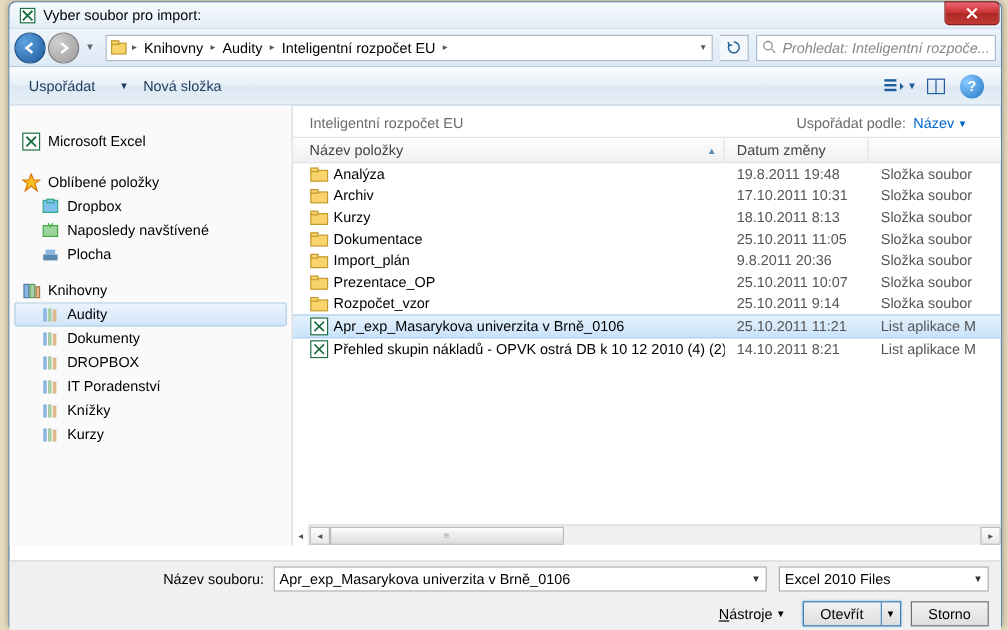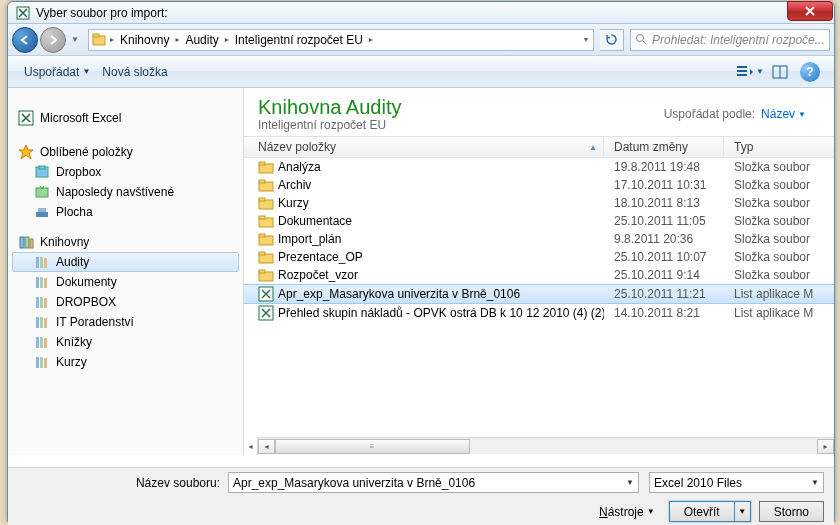--- a/index.html
+++ b/index.html
@@ -14,21 +14,21 @@
 .nav-back { background:radial-gradient(circle at 30% 30%,#5fa3e0,#1e5a9c); border:1px solid #154a7e; }
 .nav-fwd { background:radial-gradient(circle at 30% 30%,#d0d0d0,#9a9a9a); border:1px solid #7a7a7a; }
 .nav-drop { width:14px; display:flex; align-items:center; justify-content:center; color:#666; font-size:8px; }
 .addr { flex:1; height:22px; border:1px solid #abc; background:#fff; display:flex; align-items:center; padding:0 2px; margin:0 4px; }
 .addr-seg { padding:0 3px; display:flex; align-items:center; gap:2px; height:20px; }
 .addr-arrow { font-size:8px; color:#555; padding:0 3px; }
 .refresh-box { width:24px; height:22px; border:1px solid #abc; border-left:none; background:#f3f7fb; display:flex; align-items:center; justify-content:center; color:#2a6496; margin-right:4px; }
 .search-box { width:200px; height:22px; border:1px solid #abc; background:#fff; display:flex; align-items:center; padding:0 4px; color:#888; font-style:italic; overflow:hidden; white-space:nowrap; }
 .search-box svg { margin-right:4px; flex-shrink:0; }
 .toolbar { height:32px; background:linear-gradient(#fafdff,#e6eff7 49%,#dce8f3 50%,#e6eff7); border-bottom:1px solid #bcd; display:flex; align-items:center; padding:0 10px; }
-.tool-item { color:#1e395b; padding:4px 6px; display:flex; align-items:center; gap:3px; }
+.tool-item { color:#1e395b; padding:4px 6px; display:flex; align-items:center; gap:20px; }
 .tool-item .caret { font-size:8px; }
 .tool-right { margin-left:auto; display:flex; gap:2px; align-items:center; }
 .tool-icon-btn { width:28px; height:22px; display:flex; align-items:center; justify-content:center; color:#1e5a9c; }
 .help-btn { width:20px; height:20px; border-radius:50%; background:radial-gradient(circle at 30% 30%,#8cc9ff,#1e78c8); color:#fff; display:flex; align-items:center; justify-content:center; font-weight:bold; font-size:12px; }
 .content { display:flex; height:367px; }
 .sidebar { width:236px; border-right:1px solid #d9d9d9; background:#fafafa; padding:18px 4px; overflow:hidden; }
 .side-app { display:flex; align-items:center; gap:6px; padding:4px 6px; margin-bottom:12px; }
 .side-group-title { display:flex; align-items:center; gap:6px; padding:2px 6px; }
 .side-item { display:flex; align-items:center; gap:6px; padding:2px 6px 2px 22px; }
 .side-item.sel { background:linear-gradient(#eaf3fc,#d2e6f9); border:1px solid #a8cbe8; border-radius:2px; padding:1px 5px 1px 21px; }
@@ -290,40 +290,36 @@
             </span>
             <span>Kurzy</span>
           </div>
         </div>
     </div>
 
     <div class="main">
       <div class="main-head">
         <div class="sort-row">
           <div>
-            <div class="lib-title">Knihovna Audity</div>
             <div class="lib-sub">Inteligentní rozpočet EU</div>
           </div>
           <span class="sort-lbl">Uspořádat podle:</span>
           <span class="sort-val">
               <span>Název</span>
               <span style="font-size:8px">▼</span>
             </span>
         </div>
       </div>
       <div class="list-head">
         <div class="col-name">
             <span>Název položky</span>
             <span class="sort-ind">▲</span>
           </div>
         <div class="col-date">
             <span>Datum změny</span>
-          </div>
-        <div class="col-type">
-            <span>Typ</span>
           </div>
       </div>
       <div class="list-body" id="rows">
           <div class="row">
      <div class="c-name">
               <span class="ic">
                 <svg width="16" height="16">
                   <rect x="1" y="5" width="14" height="9" fill="#f9d36b" stroke="#c59a2c"></rect>
                   <rect x="1" y="3" width="6" height="3" fill="#f9d36b" stroke="#c59a2c"></rect>
                 </svg>

